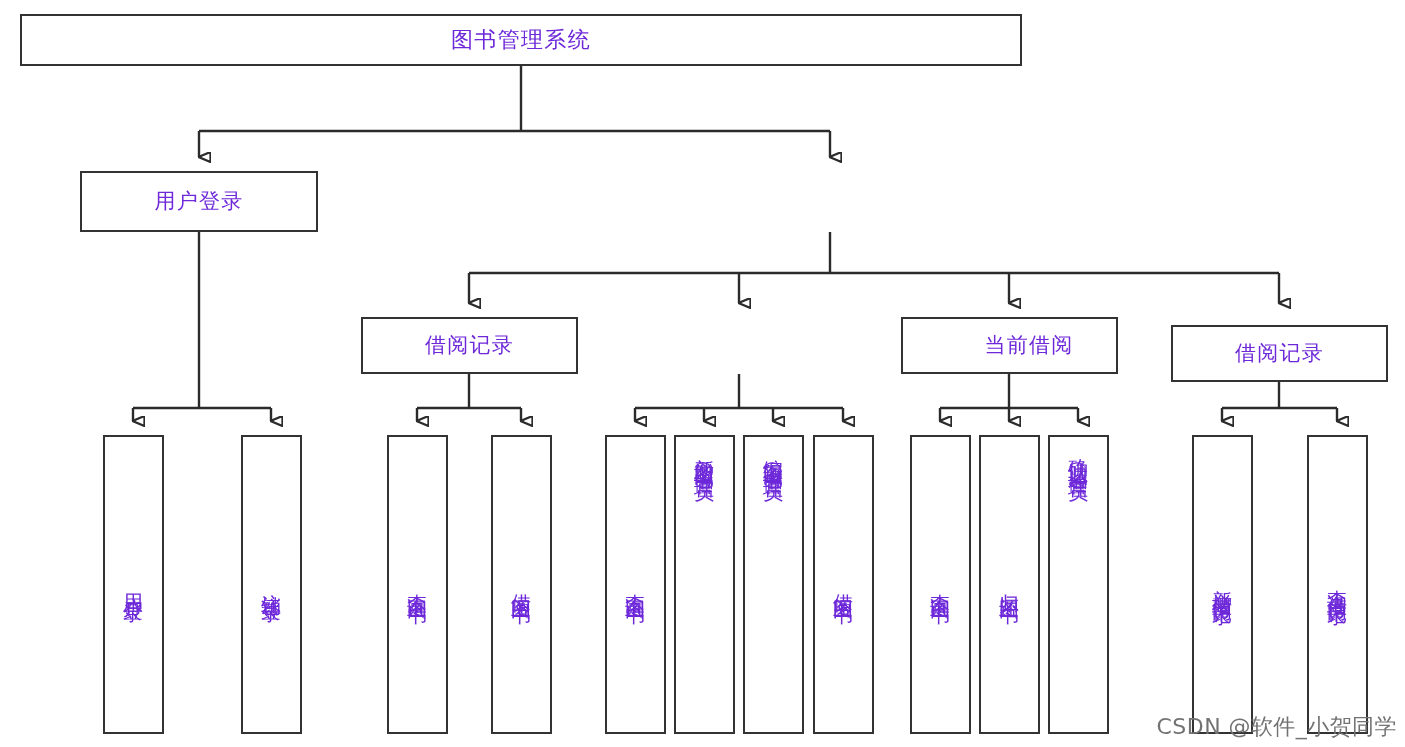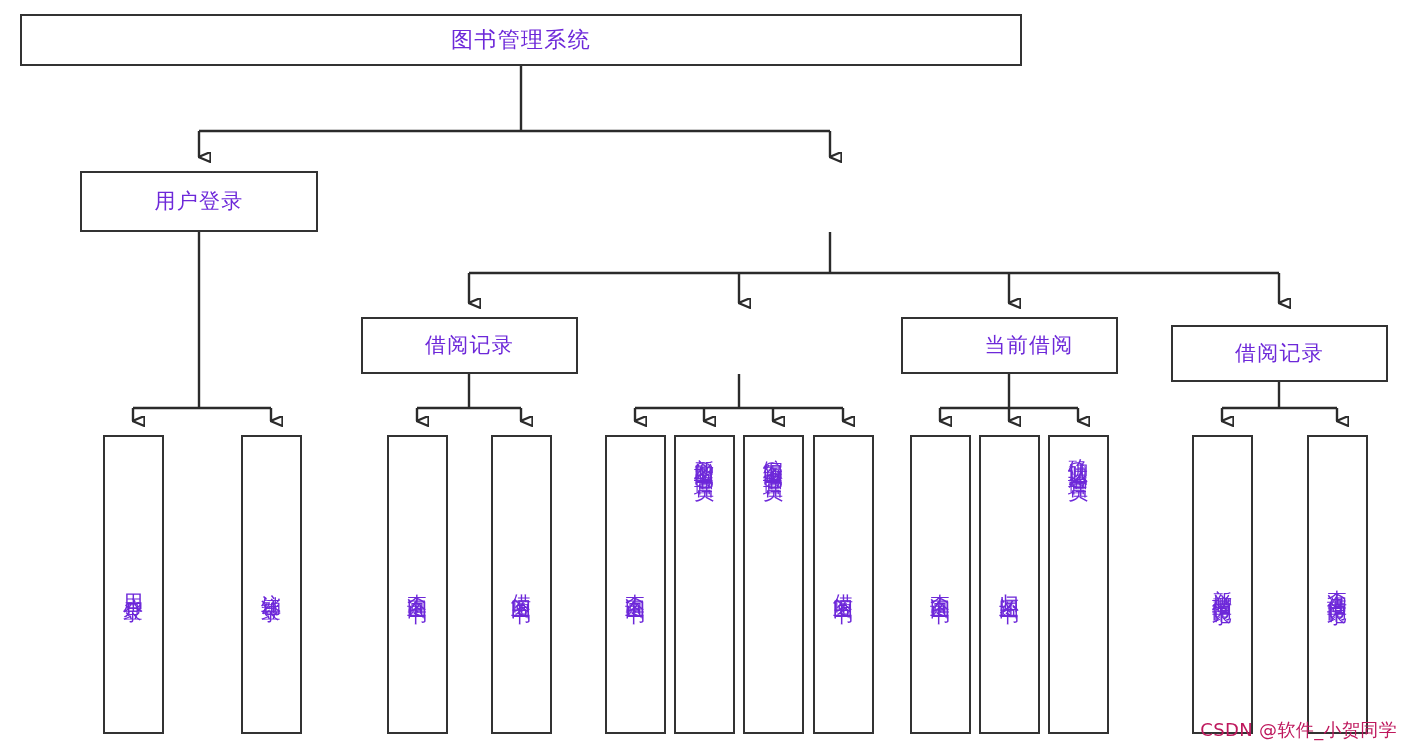--- a/index.html
+++ b/index.html
@@ -73,22 +73,22 @@
   
   .node.leaf.centered {
     align-items: center;
     padding-top: 0;
   }
   
   #watermark {
     position: absolute;
     right: 8px;
     bottom: 5px;
-    font-size: 18px;
-    color: #be185d;
+    font-size: 22px;
+    color: #737373;
     letter-spacing: 0.02em;
     white-space: nowrap;
     font-family: "DejaVu Sans", "Liberation Sans", sans-serif;
   }
 </style>
 </head>
 <body>
 
 <div id="canvas">
 

